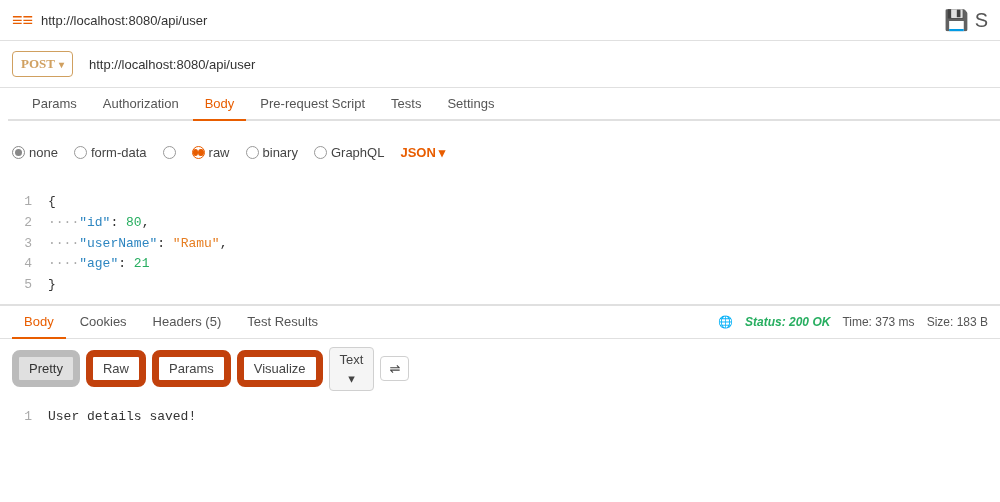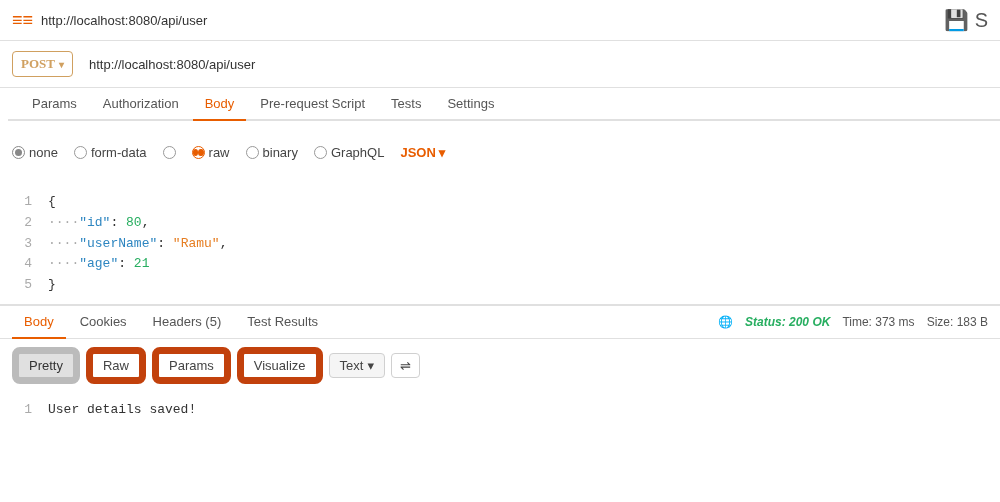--- a/index.html
+++ b/index.html
@@ -240,20 +240,21 @@
       display: flex;
       align-items: center;
       gap: 4px;
       padding: 4px 10px;
       border: 1px solid #d0d0d0;
       border-radius: 4px;
       cursor: pointer;
       background: #f5f5f5;
       color: #444;
       font-size: 13px;
+      flex-direction: column;
     }
     .wrap-btn {
       padding: 4px 8px;
       border: 1px solid #d0d0d0;
       border-radius: 4px;
       cursor: pointer;
       background: #fff;
       font-size: 13px;
       color: #444;
     }

